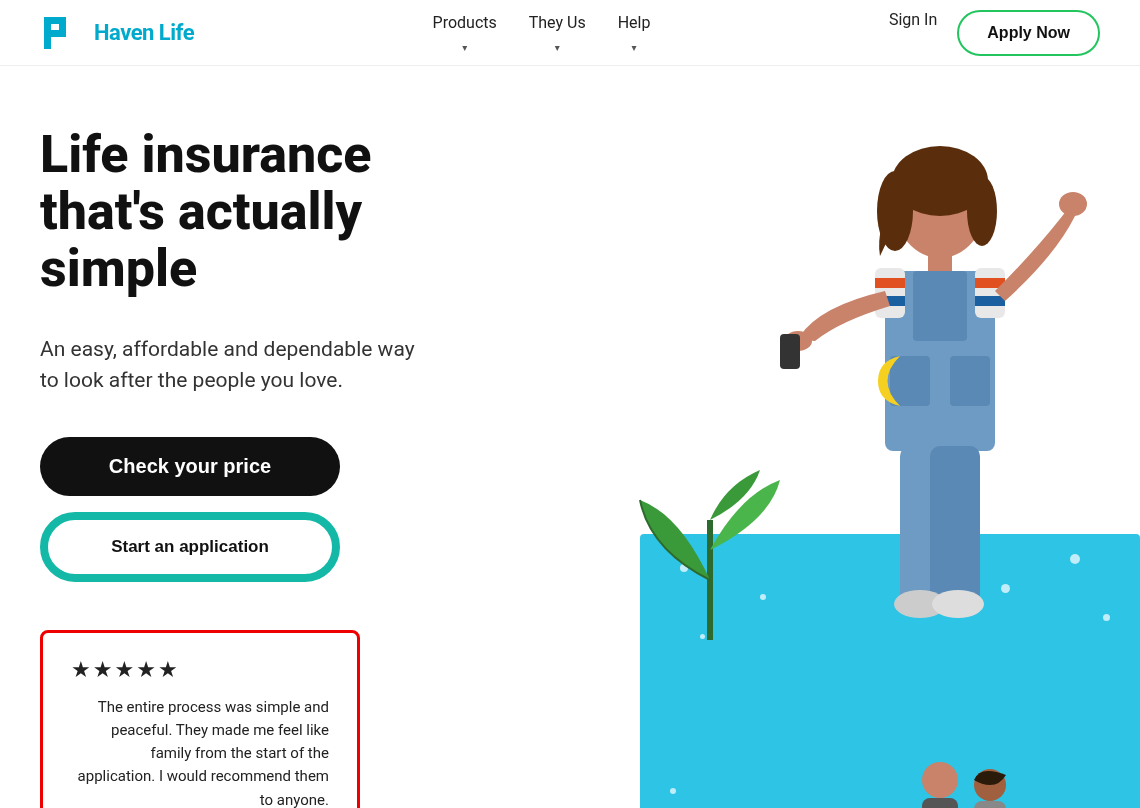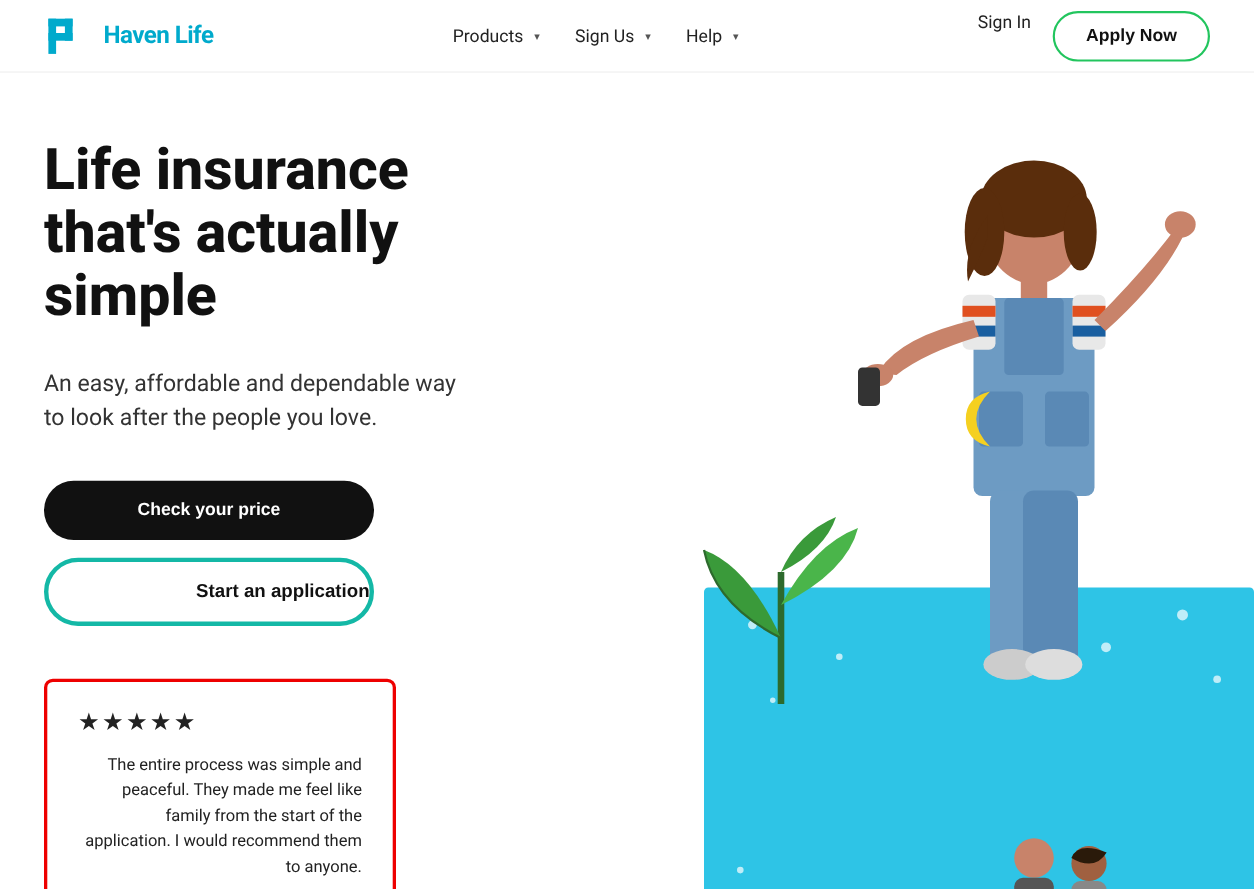--- a/index.html
+++ b/index.html
@@ -35,20 +35,21 @@
       gap: 32px;
     }
     .nav-item {
       display: flex;
       align-items: center;
       gap: 10px;
       font-size: 16px;
       color: #222;
       cursor: pointer;
       text-decoration: none;
+      flex-direction: column;
     }
     .chevron {
       font-size: 10px;
       color: #555;
     }
     .nav-actions {
       display: flex;
       gap: 20px;
     }
     .sign-in {
@@ -96,37 +97,37 @@
       max-width: 380px;
     }
     .btn-check-price {
       display: block;
       width: 300px;
       padding: 18px 0;
       background: #111;
       color: #fff;
       border: none;
       border-radius: 50px;
-      font-size: 16px;
+      font-size: 20px;
       font-weight: 600;
       text-align: center;
       cursor: pointer;
       margin-bottom: 16px;
     }
     .btn-start-app {
       display: block;
       width: 300px;
       padding: 17px 0;
       background: transparent;
       color: #111;
-      border: 4px solid #14b8a6;
+      border: 8px solid #14b8a6;
       border-radius: 50px;
       font-size: 17px;
       font-weight: 600;
-      text-align: right;
+      text-align: center;
       cursor: pointer;
       margin-bottom: 48px;
     }
 
     
     .review-card {
       border: 3px solid #e00;
       border-radius: 8px;
       padding: 24px 28px;
       width: 320px;
@@ -222,21 +223,21 @@
     </svg>
     <span class="logo-text">Haven Life</span>
   </div>
 
   <nav>
     <a class="nav-item">
       <span>Products</span>
       <span class="chevron">▾</span>
     </a>
     <a class="nav-item">
-      <span>Sign Us</span>
+      <span>They Us</span>
       <span class="chevron">▾</span>
     </a>
     <a class="nav-item">
       <span>Help</span>
       <span class="chevron">▾</span>
     </a>
   </nav>
 
   <div class="nav-actions">
     <a class="sign-in">Sign In</a>

